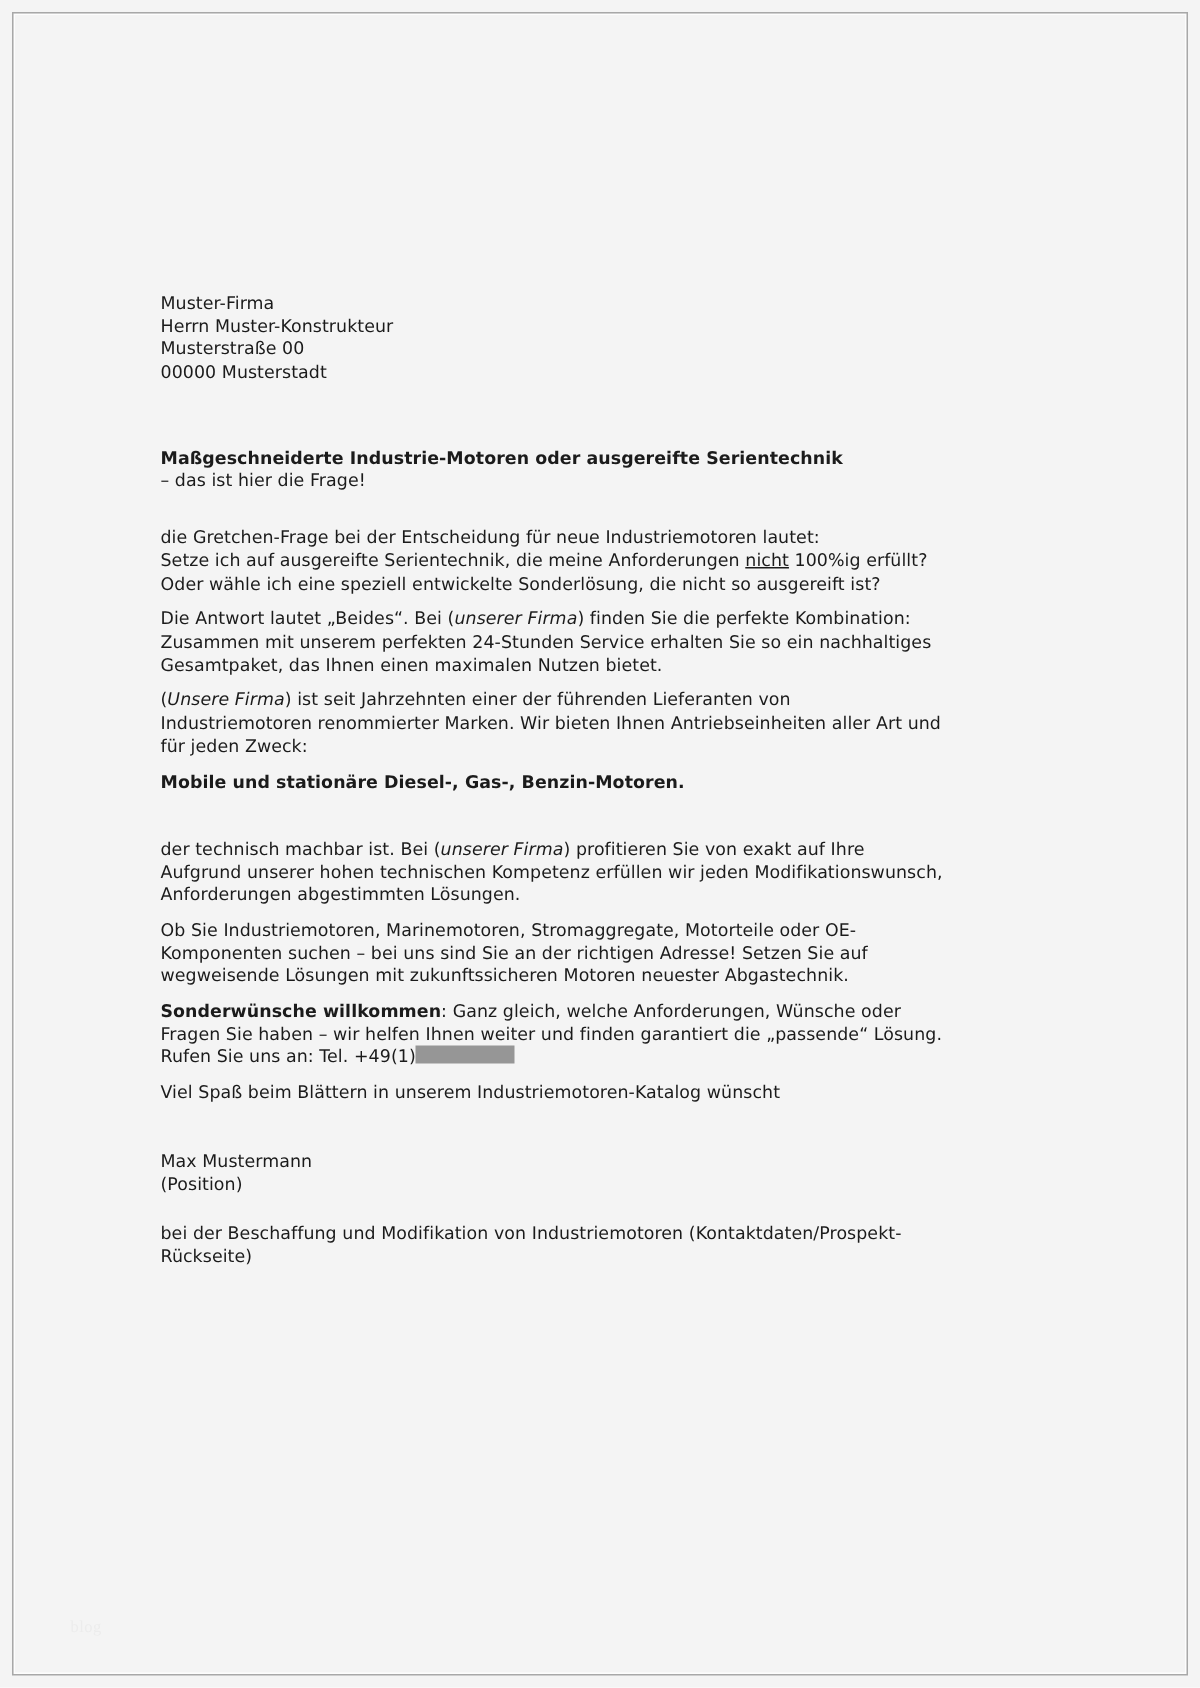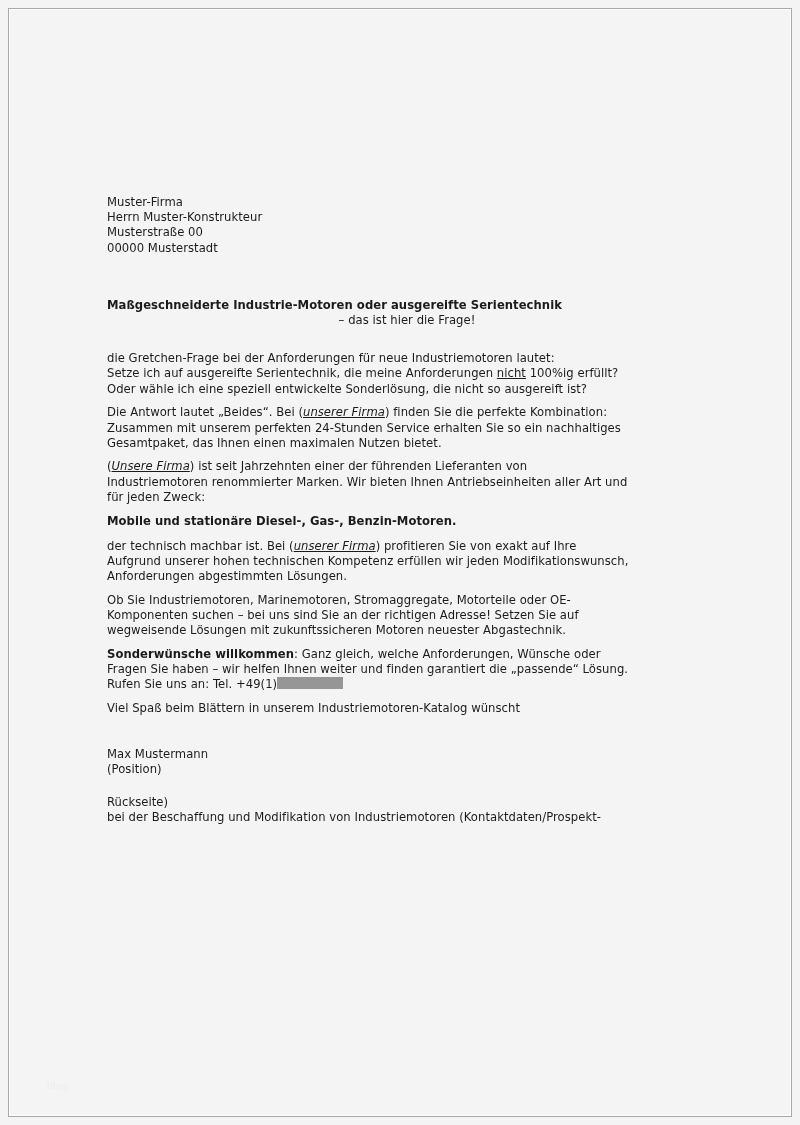--- a/index.html
+++ b/index.html
@@ -41,30 +41,30 @@
     font-size: 11.6px;
     line-height: 15.2px;
     letter-spacing: 0.05px;
   }
   .para {
     margin: 0 0 8.5px 0;
   }
   .para.tight { margin-bottom: 0; }
   .line { display: block; white-space: pre-wrap; }
   .bold { font-weight: bold; }
-  .ital { font-style: italic; text-decoration: underline; }
+  .ital { font-style: italic; }
   .uline { text-decoration: underline; }
 
   .addr { margin: 0 0 42px 0; }
 
   .headline {
     font-weight: bold;
     margin: 0 0 0 0;
   }
-  .sub-headline { margin: 0 0 23px 0; text-align: center; }
+  .sub-headline { margin: 0 0 23px 0; }
 
   .salutation { margin: 0 0 22px 0; }
 
   .gap-lg { height: 22px; }
 
   ul.bullets {
     list-style: none;
     margin: 10px 0 16px 0;
     padding: 0;
   }
@@ -78,21 +78,21 @@
     content: "\2022";
     position: absolute;
     left: 27px;
     top: -0.5px;
     font-size: 10px;
     color: #1b1b1b;
   }
 
   .emph-heading {
     font-weight: bold;
-    margin: 0 0 10px 0;
+    margin: 0 0 30px 0;
   }
 
   .redaction {
     display: inline-block;
     width: 66px;
     height: 12px;
     background: #969696;
     vertical-align: -1px;
     margin-left: 0px;
   }
@@ -123,21 +123,21 @@
         <span class="line">Herrn Muster-Konstrukteur</span>
         <span class="line">Musterstraße 00</span>
         <span class="line">00000 Musterstadt</span>
       </div>
 
       <div class="headline">Maßgeschneiderte Industrie-Motoren oder ausgereifte Serientechnik</div>
       <div class="sub-headline">– das ist hier die Frage!</div>
 
 
       <div class="para">
-        <span class="line">die Gretchen-Frage bei der Anforderungen für neue Industriemotoren lautet:</span>
+        <span class="line">die Gretchen-Frage bei der Entscheidung für neue Industriemotoren lautet:</span>
         <span class="line"><span>Setze ich auf ausgereifte Serientechnik, die meine Anforderungen </span><span class="uline">nicht</span><span> 100%ig erfüllt?</span></span>
         <span class="line">Oder wähle ich eine speziell entwickelte Sonderlösung, die nicht so ausgereift ist?</span>
       </div>
 
       <div class="para tight">
         <span>Die Antwort lautet „Beides“. Bei (</span><span class="ital">unserer Firma</span><span>) finden Sie die perfekte Kombination:</span>
       </div>
 
 
       <div class="para">
@@ -174,22 +174,22 @@
       <div class="para">Viel Spaß beim Blättern in unserem Industriemotoren-Katalog wünscht</div>
 
       <div class="gap-lg"></div>
 
       <div class="sig-block">
         <span class="line">Max Mustermann</span>
         <span class="line">(Position)</span>
       </div>
 
       <div class="para">
+        <span class="line">bei der Beschaffung und Modifikation von Industriemotoren (Kontaktdaten/Prospekt-</span>
         <span class="line">Rückseite)</span>
-        <span class="line">bei der Beschaffung und Modifikation von Industriemotoren (Kontaktdaten/Prospekt-</span>
       </div>
 
     </div>
 
     <div id="watermark">blog</div>
 
   </div>
 </div>
 
 </body></html>

